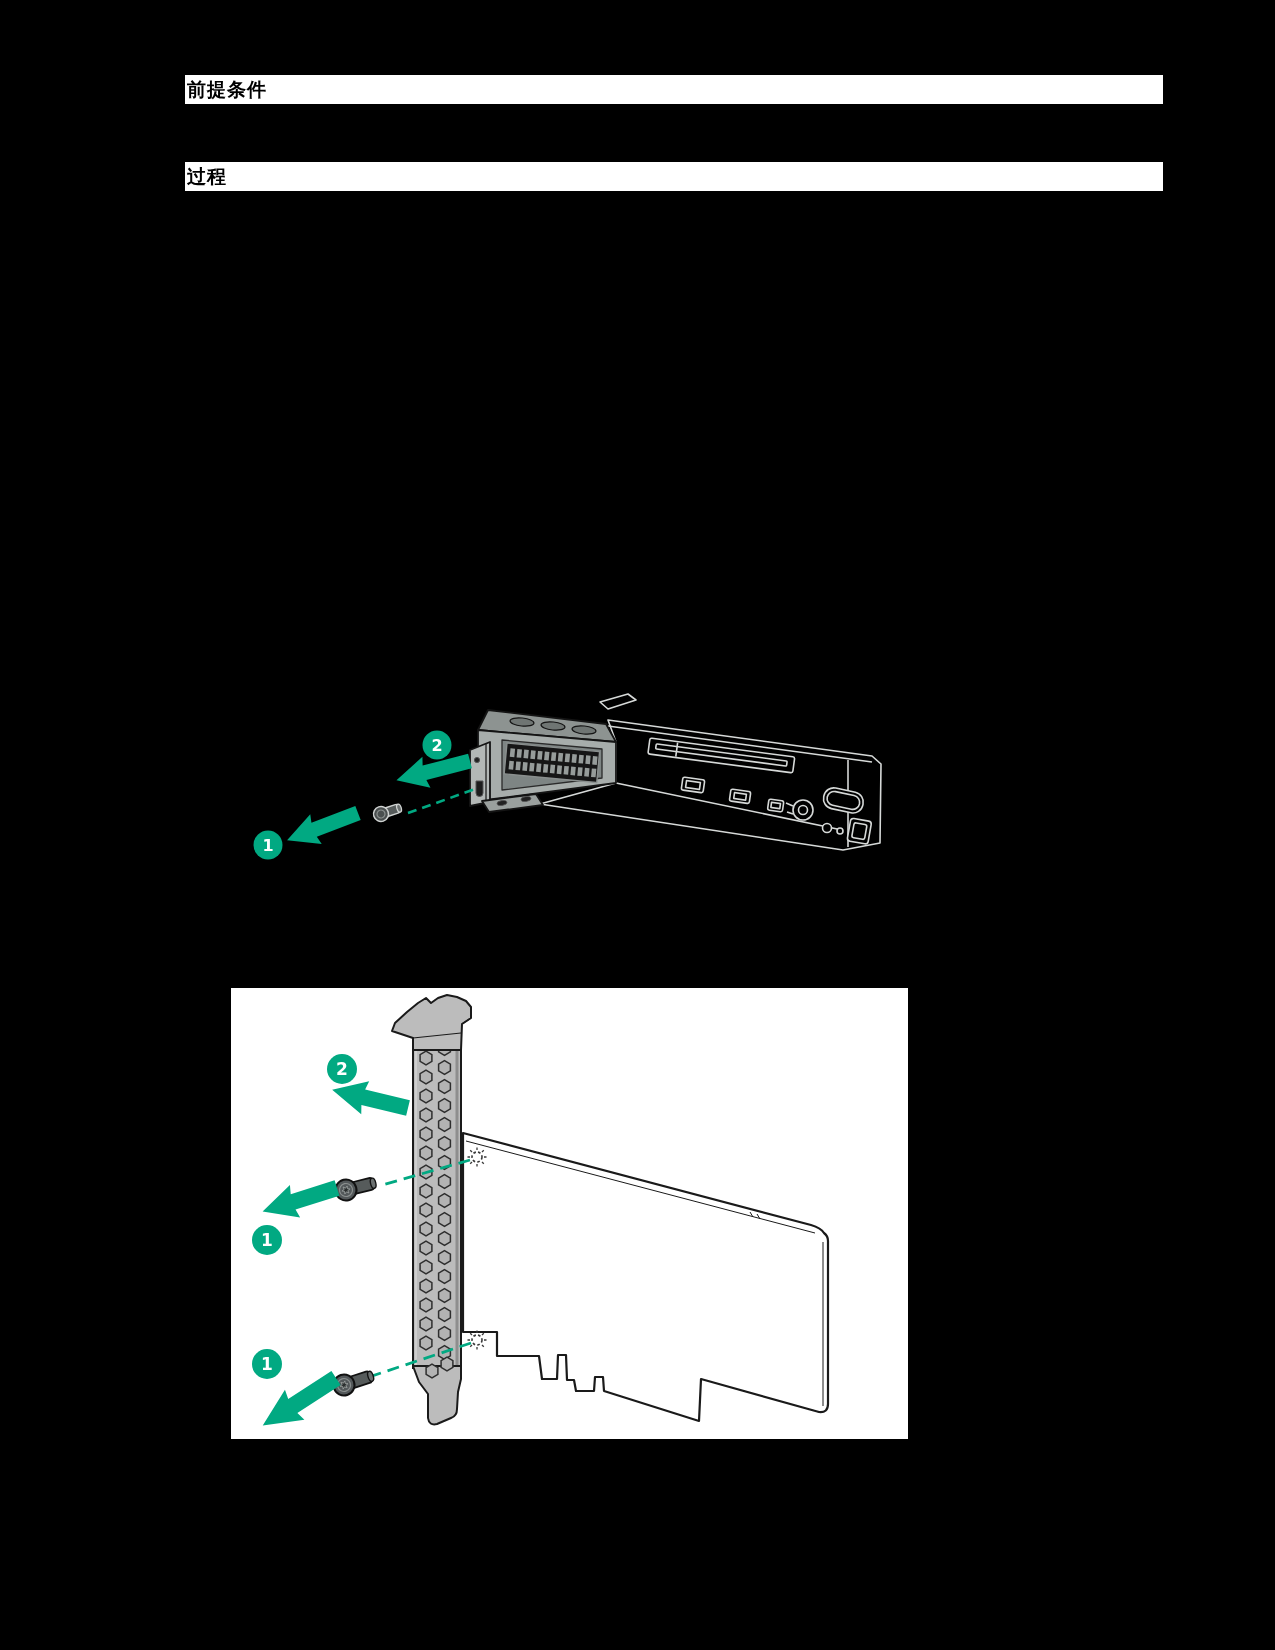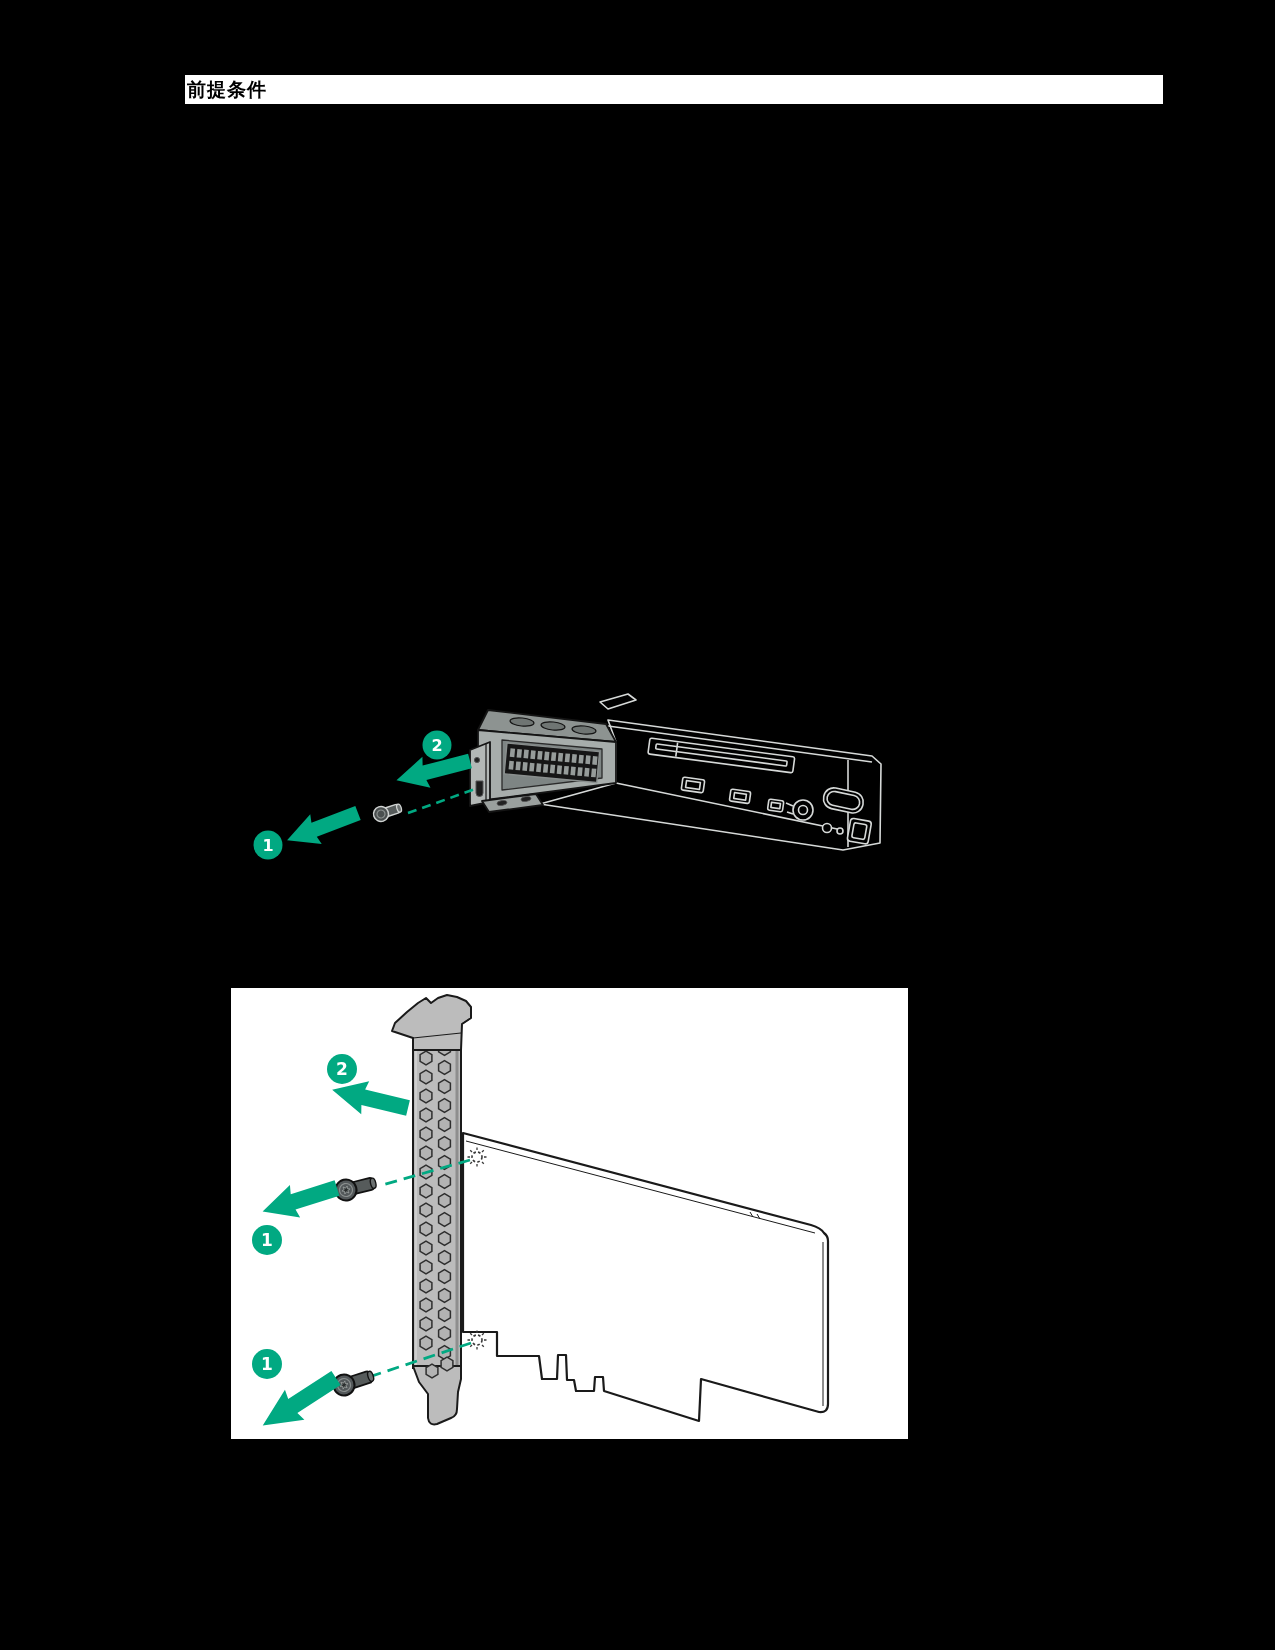--- a/index.html
+++ b/index.html
@@ -18,20 +18,23 @@
 </style>
 </head>
 <body>
 
 <div id="page">
 
   <div class="hbar" id="bar-prereq">
     <span>前提条件</span>
   </div>
 
+  <div class="hbar" id="bar-proc">
+    <span>过程</span>
+  </div>
 
   <div id="fig1">
     <svg width="640" height="180" viewBox="0 0 640 180">
 
       <g stroke="#d6d9d8" stroke-width="1.6" fill="#000000" stroke-linejoin="round">
         <path d="M350,22 L378,14 L386,20 L358,29 Z"></path>
         <path d="M358,40 L622,76 L631,84 L630,163 L593,170 L290,124 L366,103 L366,62 Z"></path>
         <path d="M358,46 L622,82" fill="none"></path>
         <path d="M366,103 L592,150" fill="none"></path>
         <path d="M598,80 L598,167" fill="none"></path>

